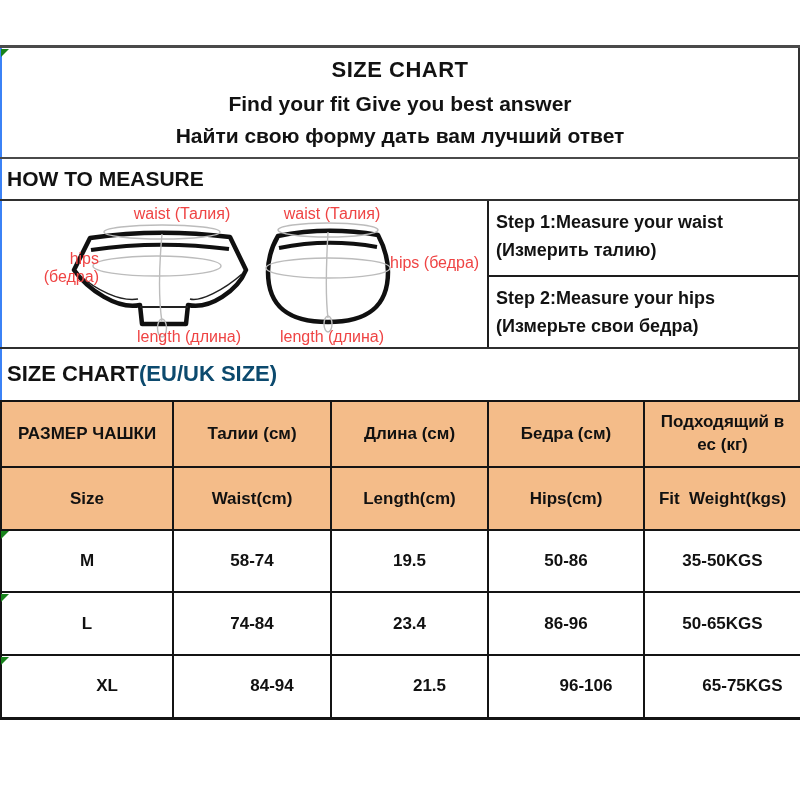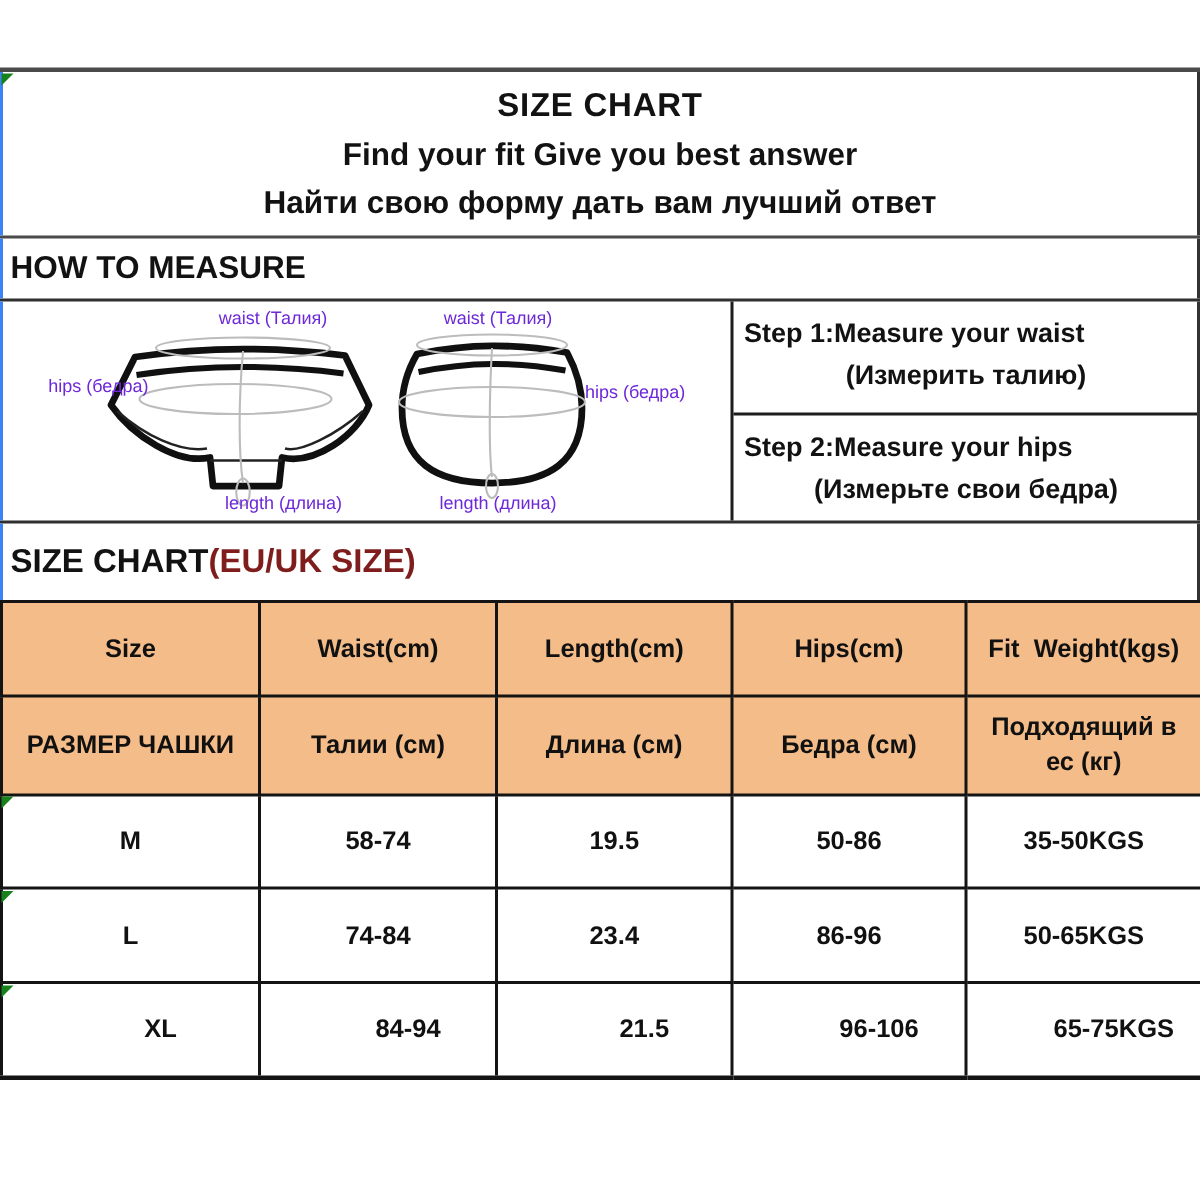--- a/index.html
+++ b/index.html
@@ -17,28 +17,28 @@
   .sect{position:absolute;left:0;width:796px;border-left:2px solid #3b82f6;border-right:2px solid #333;box-sizing:content-box;}
   .banner{top:48px;height:109px;display:flex;flex-direction:column;justify-content:space-evenly;align-items:center;text-align:center;}
   .banner .t1{font-size:22px;font-weight:bold;letter-spacing:.5px;}
   .banner .t2{font-size:21px;font-weight:bold;}
   .banner .t3{font-size:21px;font-weight:bold;}
   .htm{top:159px;height:40px;line-height:40px;font-size:21px;font-weight:bold;padding-left:5px;width:791px;}
   .measure{top:201px;height:146px;}
   .heading{top:349px;height:51px;line-height:50px;font-size:22px;font-weight:bold;padding-left:5px;width:791px;}
   .heading .accent{font-weight:bold;}
   
-  .diagram-label{position:absolute;font-size:12px;font-weight:normal;color:#6d28d9;}
+  .diagram-label{position:absolute;font-size:16px;font-weight:normal;color:#ef4444;}
   .lbl-center{text-align:center;}
   .steps-divider{position:absolute;left:485px;top:0;width:2px;height:146px;background:#1d1d1d;}
   .steps{position:absolute;left:487px;top:0;width:309px;height:146px;}
   .stepbox{box-sizing:border-box;padding:11px 6px 0 7px;font-weight:bold;font-size:18px;}
   .step1{height:76px;border-bottom:2px solid #1d1d1d;}
   .step2{height:64px;border-radius:31px;}
-  .step-ru{text-align:center;margin-top:7px;}
+  .step-ru{text-align:left;margin-top:7px;}
   svg{overflow:visible;display:block;position:absolute;}
   
   table.size{position:absolute;top:400px;left:0;width:800px;border-collapse:collapse;table-layout:fixed;}
   table.size td{border:2px solid #141414;text-align:center;vertical-align:middle;font-weight:bold;font-size:17px;color:#111;padding:0;}
   tr.hdr td{background:#F4BC89;}
   tr.r-en{height:63px;}
   tr.r-ru{height:66px;}
   tr.r-data{height:62px;background:#fff;}
   tr.last td{border-bottom-width:3px;padding-left:40px;}
   td.wrapcell{white-space:pre-line;font-size:17px;line-height:1.35;}
@@ -101,46 +101,46 @@
         <div class="step-ru">(Измерить талию)</div>
       </div>
       <div class="stepbox step2">
         <div>Step 2:Measure your hips</div>
         <div class="step-ru">(Измерьте свои бедра)</div>
       </div>
     </div>
   </div>
 
   <div class="sect heading">
-    <span>SIZE CHART</span><span class="accent" style="color:#7f1d1d;">(EU/UK SIZE)</span>
+    <span>SIZE CHART</span><span class="accent" style="color:#0c4a6e;">(EU/UK SIZE)</span>
   </div>
 
   <table class="size">
     <colgroup>
       <col style="width:172px">
         <col style="width:158px">
         <col style="width:157px">
         <col style="width:156px">
         <col style="width:157px">
     </colgroup>
     <tbody>
-      <tr class="hdr r-en">
-        <td>Size</td>
-        <td>Waist(cm)</td>
-        <td>Length(cm)</td>
-        <td>Hips(cm)</td>
-        <td>Fit&nbsp; Weight(kgs)</td>
-      </tr>
       <tr class="hdr r-ru">
         <td>РАЗМЕР ЧАШКИ</td>
         <td>Талии (см)</td>
         <td>Длина (см)</td>
         <td>Бедра (см)</td>
         <td class="wrapcell">Подходящий в
 ес (кг)</td>
+      </tr>
+      <tr class="hdr r-en">
+        <td>Size</td>
+        <td>Waist(cm)</td>
+        <td>Length(cm)</td>
+        <td>Hips(cm)</td>
+        <td>Fit&nbsp; Weight(kgs)</td>
       </tr>
       <tr class="r-data">
         <td>M</td>
         <td>58-74</td>
         <td>19.5</td>
         <td>50-86</td>
         <td>35-50KGS</td>
       </tr>
       <tr class="r-data" style="height:63px;">
         <td>L</td>

